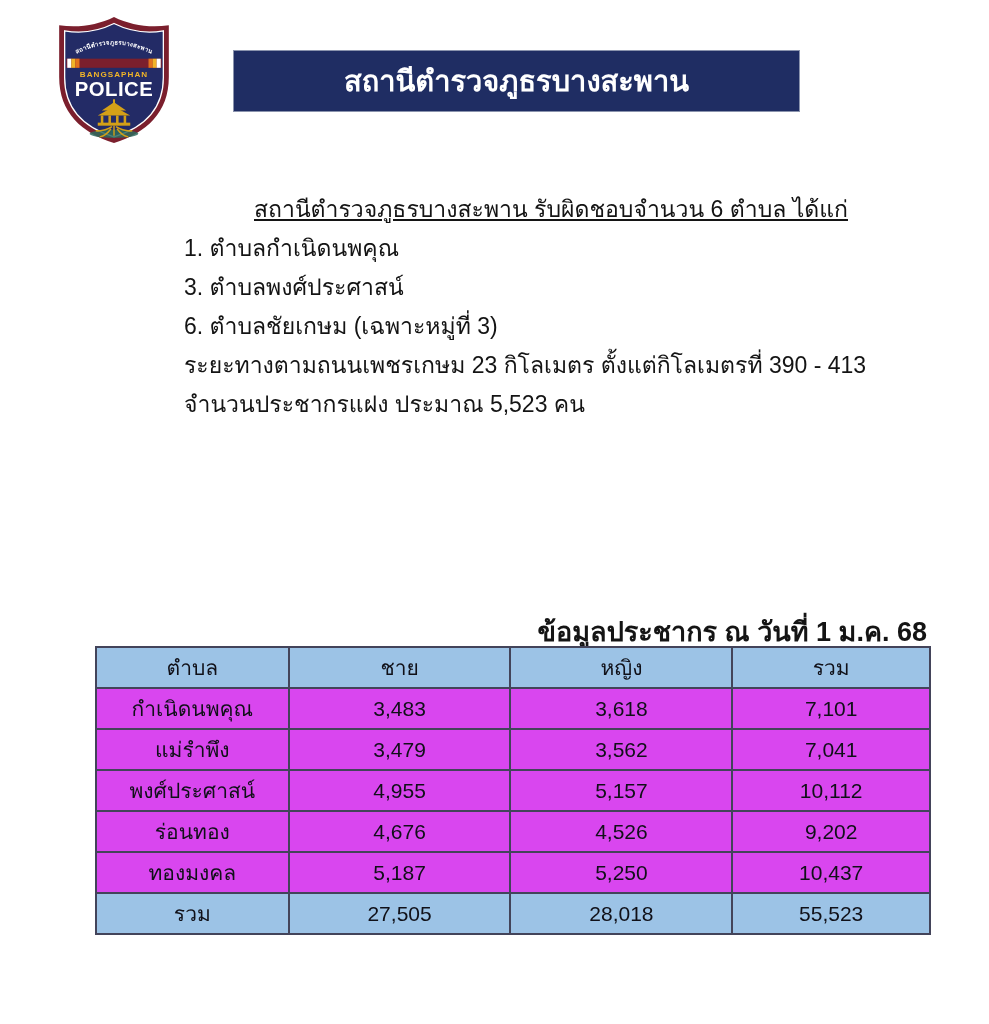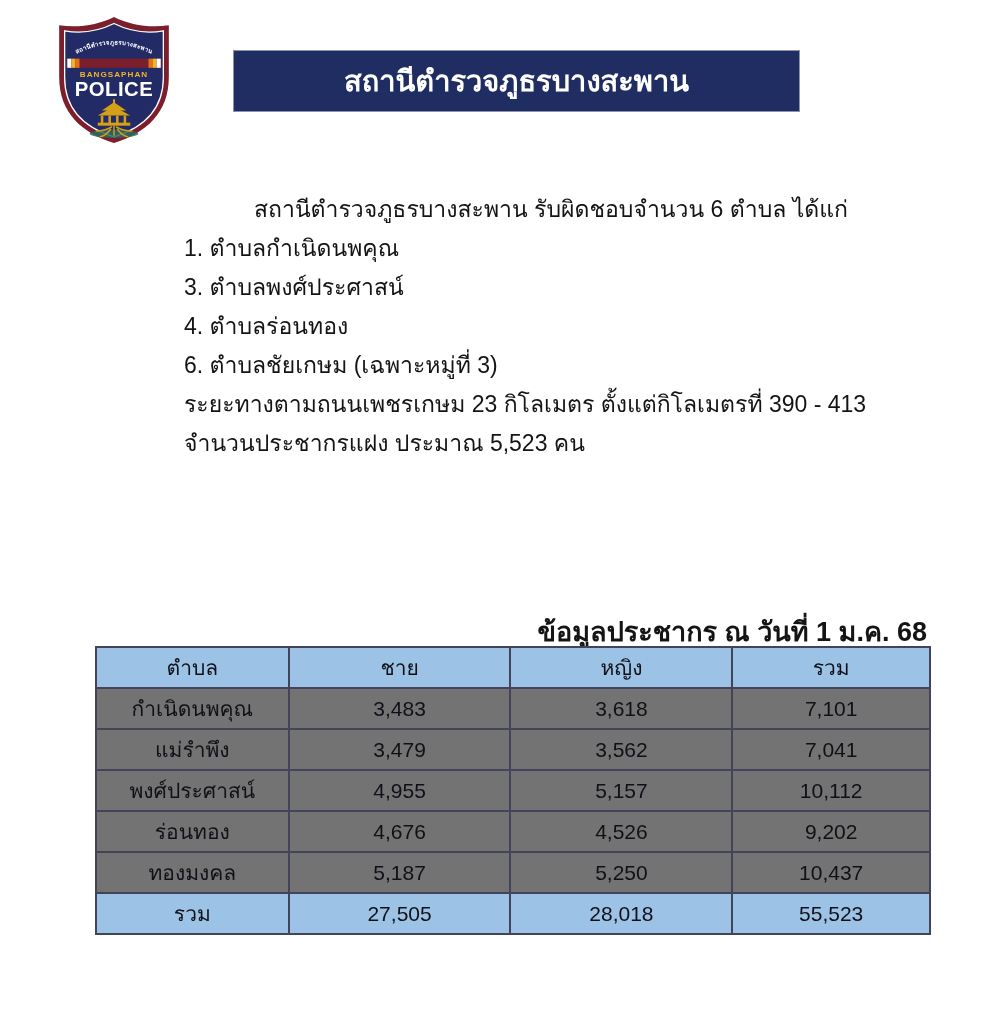--- a/index.html
+++ b/index.html
@@ -46,21 +46,21 @@
     left: 184px; top: 190px;
     width: 700px;
   }
   .body-text .line {
     font-size: 23px;
     line-height: 39px;
     height: 39px;
     white-space: nowrap;
     color: #141414;
   }
-  .body-text .line.indent { padding-left: 70px; }
+  .body-text .line.indent { padding-left: 70px; text-decoration: underline; }
 
   
   .caption {
     position: absolute;
     top: 610px;
     right: 62px;
     font-size: 27px;
     font-weight: 600;
     color: #141414;
   }
@@ -77,21 +77,21 @@
   }
   table.pop-table th, table.pop-table td {
     border: 2px solid #43445A;
     text-align: center;
     vertical-align: middle;
     height: 41px;
     padding: 0 4px;
     font-weight: normal;
   }
   table.pop-table th { background: #9CC3E6; }
-  table.pop-table td { background: #737373; }
+  table.pop-table td { background: #d946ef; }
   table.pop-table tr.total-row td { background: #9CC3E6; }
   table.pop-table col.c1 { width: 23.1%; }
   table.pop-table col.c2 { width: 26.6%; }
   table.pop-table col.c3 { width: 26.6%; }
   table.pop-table col.c4 { width: 23.7%; }
 </style>
 </head>
 <body>
 
 <div class="page">
@@ -145,21 +145,20 @@
   </div>
 
   <div class="banner">
     <span>สถานีตำรวจภูธรบางสะพาน</span>
   </div>
 
   <div class="body-text">
     <div class="line indent">สถานีตำรวจภูธรบางสะพาน รับผิดชอบจำนวน 6 ตำบล ได้แก่</div>
     <div class="line">1. ตำบลกำเนิดนพคุณ</div>
     <div class="line">3. ตำบลพงศ์ประศาสน์</div>
-    <div class="line">4. ตำบลร่อนทอง</div>
     <div class="line">6. ตำบลชัยเกษม (เฉพาะหมู่ที่ 3)</div>
     <div class="line">ระยะทางตามถนนเพชรเกษม 23 กิโลเมตร ตั้งแต่กิโลเมตรที่ 390 - 413</div>
     <div class="line">จำนวนประชากรแฝง ประมาณ 5,523 คน</div>
   </div>
 
   <div class="caption">ข้อมูลประชากร ณ วันที่ 1 ม.ค. 68</div>
 
   <table class="pop-table">
     <colgroup>
         <col class="c1">

